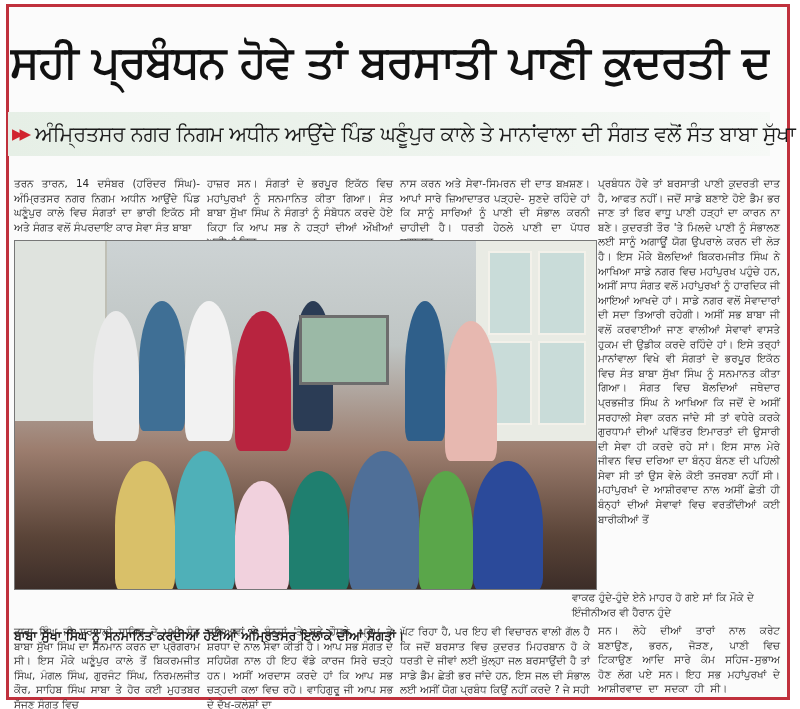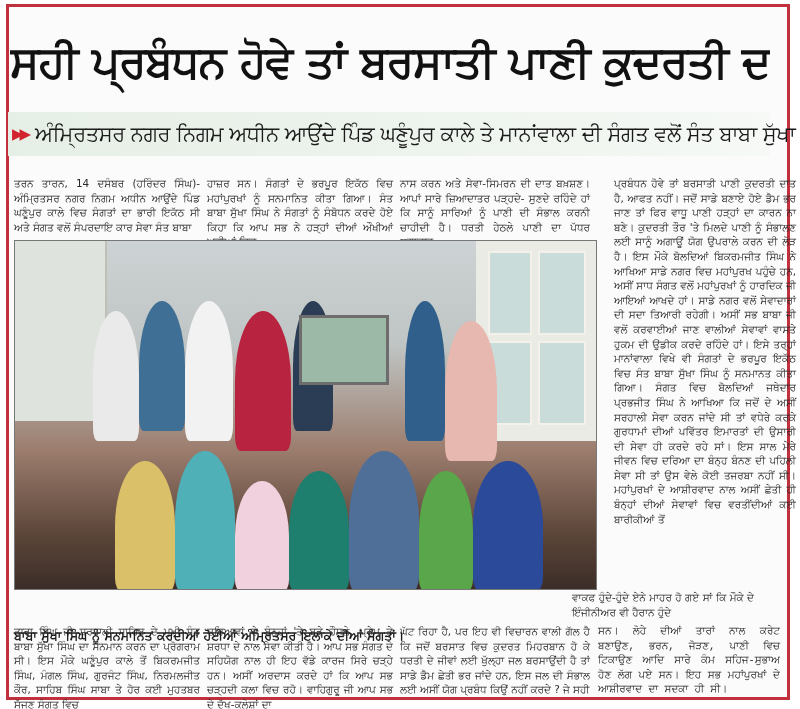--- a/index.html
+++ b/index.html
@@ -18,21 +18,21 @@
     .subhead .arrows { color: #d1242f; font-size: 15px; font-weight: bold; margin-left: 4px;
                        letter-spacing: -4px; }
     .subhead .text { font-size: 21px; color: #1a1a1a; margin-left: 8px; white-space: nowrap;
                      letter-spacing: -0.5px; }
     .col { position: absolute; font-size: 10.4px; line-height: 14.6px; color: #2a2a2a;
            text-align: justify; }
     .col p { margin: 0; }
     .c1 { left: 14px; top: 176px; width: 186px; }
     .c2 { left: 207px; top: 176px; width: 186px; }
     .c3 { left: 400px; top: 176px; width: 190px; }
-    .c4 { left: 598px; top: 176px; width: 182px; margin-left: 16px; }
+    .c4 { left: 598px; top: 176px; width: 182px; }
     .photo { position: absolute; left: 14px; top: 240px; width: 583px; height: 350px;
              border: 1px solid #777; box-sizing: border-box; overflow: hidden;
              background: linear-gradient(180deg, #cdd3d4 0%, #bfc5c4 30%, #9c7d6e 60%, #5a4438 85%, #3c2d28 100%); }
     .photo .wall-l { position:absolute; left:0; top:0; width:90px; height:180px; background:#dfe3de; border-right:2px solid #bfbfb5; }
     .photo .window-r { position:absolute; right:0; top:0; width:120px; height:200px; background:#e9ebe4; }
     .photo .window-r .pane { position:absolute; background:#c9dcd9; border:2px solid #f3f1ea; }
     .photo .poster { position:absolute; left:284px; top:74px; width:84px; height:64px; background:#9bb9a6;
                      border:3px solid #6d6d6d; }
     .photo .crowd { position:absolute; left:60px; top:60px; width:480px; height:290px; }
     .photo .person { position:absolute; border-radius: 50% 50% 10% 10%; }

